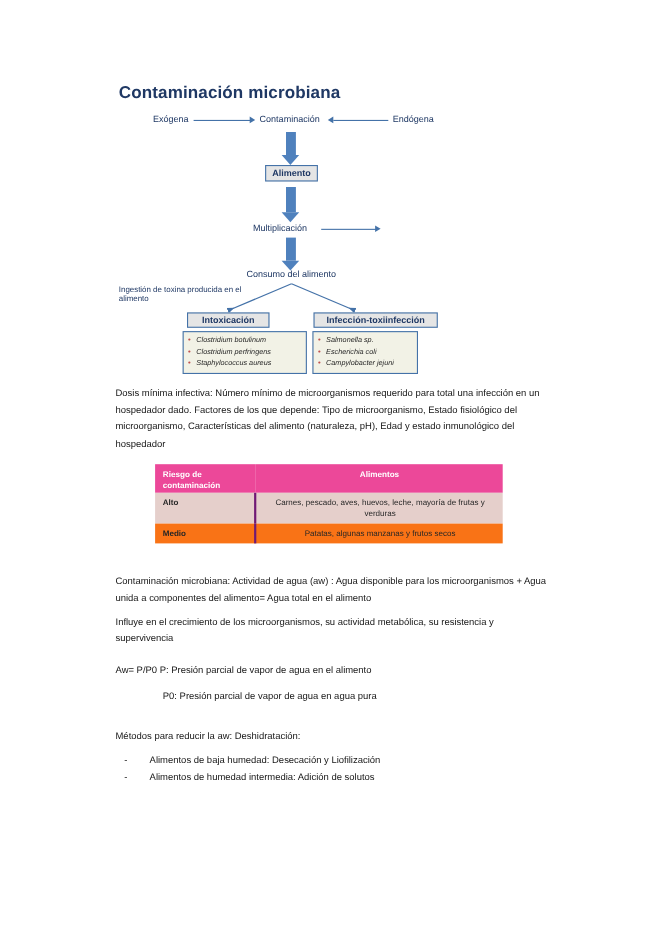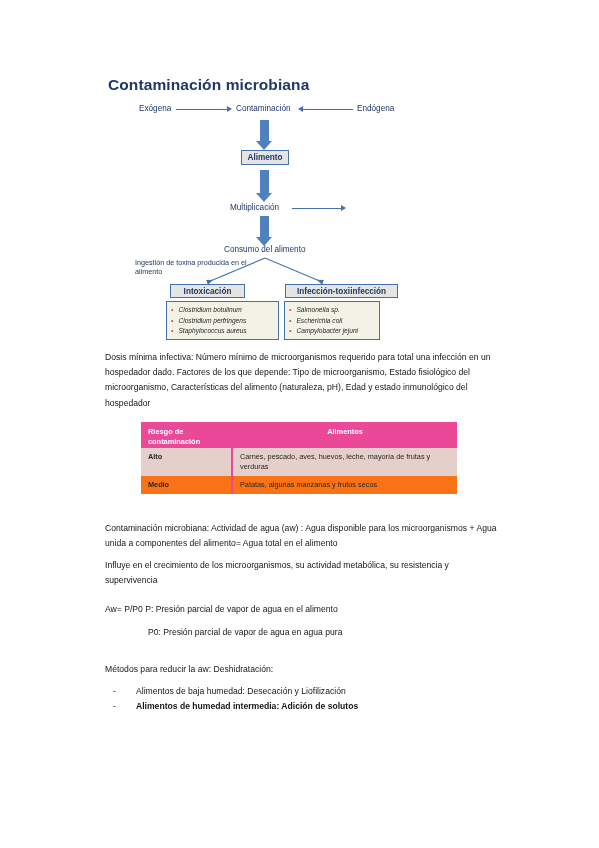--- a/index.html
+++ b/index.html
@@ -173,21 +173,21 @@
     font-weight: bold;
     font-size: 7.4px;
     padding-top: 5px;
     padding-bottom: 1px;
   }
   .tbl thead th.c1 { width: 78px; text-align: left; }
   .tbl thead th.c2 { text-align: center; }
   .tbl tbody tr.odd td { background: #E5CFCB; }
   .tbl tbody tr.even td { background: #f97316; }
   .tbl tbody td.c1 { font-weight: bold; width: 78px; }
-  .tbl tbody td.sep { border-left: 2px solid #ec4899; }
+  .tbl tbody td.sep { border-left: 2px solid #701a75; text-align: center; }
 
   
   .blistline {
     position: absolute;
     font-size: 8.6px;
     line-height: 15.2px;
     color: #161616;
   }
   .blistline .dash {
     position: absolute;
@@ -243,21 +243,21 @@
     <svg class="diag-svg" width="599" height="248">
       <defs>
         <marker id="ahL" markerWidth="6" markerHeight="6" refX="5" refY="3" orient="auto">
           <path d="M0,3 L6,0.6 L6,5.4 Z" fill="#4472A8"></path>
         </marker>
       </defs>
       <line x1="265" y1="160" x2="208" y2="184" stroke="#4472A8" stroke-width="1.1" marker-end="url(#ahL)"></line>
       <line x1="265" y1="160" x2="322" y2="184" stroke="#4472A8" stroke-width="1.1" marker-end="url(#ahL)"></line>
     </svg>
 
-    <div class="dlabel small" style="left:108px; top:160px; width:125px;margin-left:27px;">Ingestión de toxina producida en el alimento</div>
+    <div class="dlabel small" style="left:108px; top:160px; width:125px;">Ingestión de toxina producida en el alimento</div>
 
     <div class="dbox" style="left:170px; top:186px; width:75px; height:14px;">Intoxicación</div>
     <div class="dbox" style="left:285px; top:186px; width:113px; height:14px;">Infección-toxiinfección</div>
 
     <div class="blist" style="left:166px; top:203px; width:113px; height:39px;">
       <div class="brow">
         <span class="bdot">•</span>
         <span>Clostridium botulinum</span>
       </div>
       <div class="brow">
@@ -316,16 +316,16 @@
   <div class="para" style="top:602px;">Aw= P/P0   P: Presión parcial de vapor de agua en el alimento</div>
   <div class="para" style="top:625px; left:148px;">P0: Presión parcial de vapor de agua en agua pura</div>
   <div class="para" style="top:662px;">Métodos para reducir la aw: Deshidratación:</div>
 
   <div class="blistline" style="left:113px; top:684px; width:380px;">
     <span class="dash">-</span>
     <span class="txt" style="padding-left:23px; display:inline-block;">Alimentos de baja humedad: Desecación y Liofilización</span>
   </div>
   <div class="blistline" style="left:113px; top:699px; width:380px;">
     <span class="dash">-</span>
-    <span class="txt" style="padding-left:23px; display:inline-block;font-weight:bold;">Alimentos de humedad intermedia: Adición de solutos</span>
+    <span class="txt" style="padding-left:23px; display:inline-block;">Alimentos de humedad intermedia: Adición de solutos</span>
   </div>
 
 </div>
 
 </body></html>

